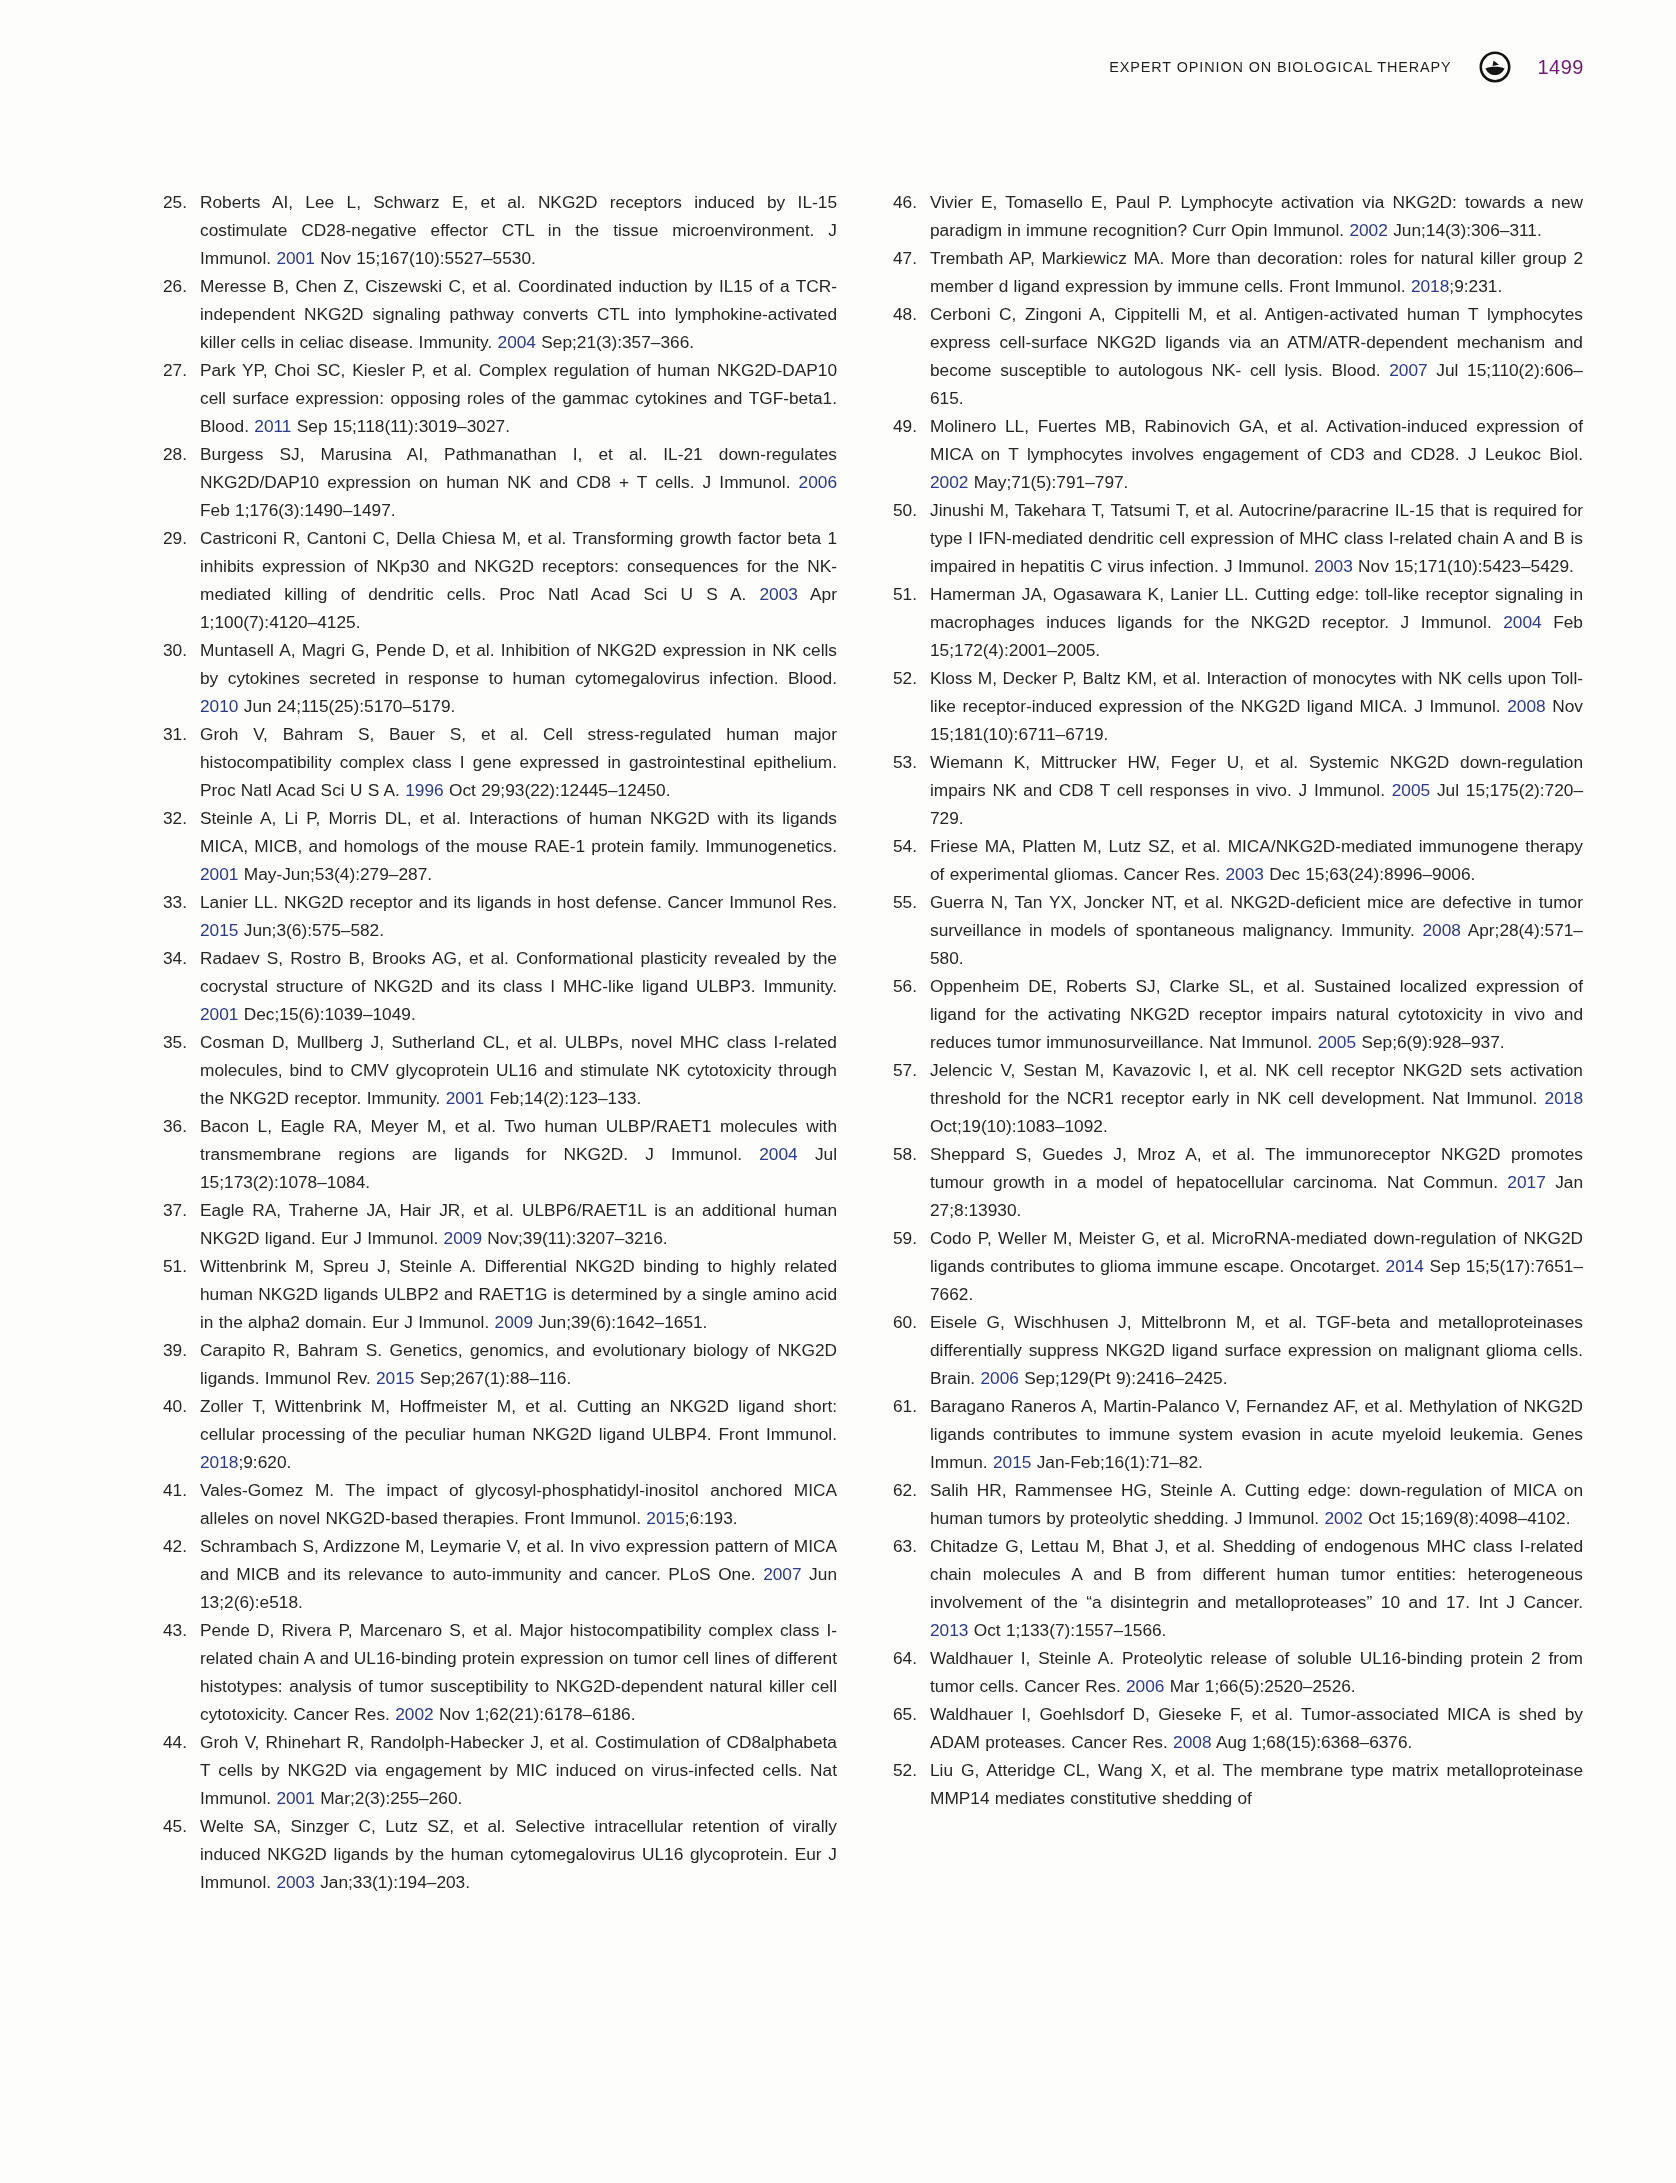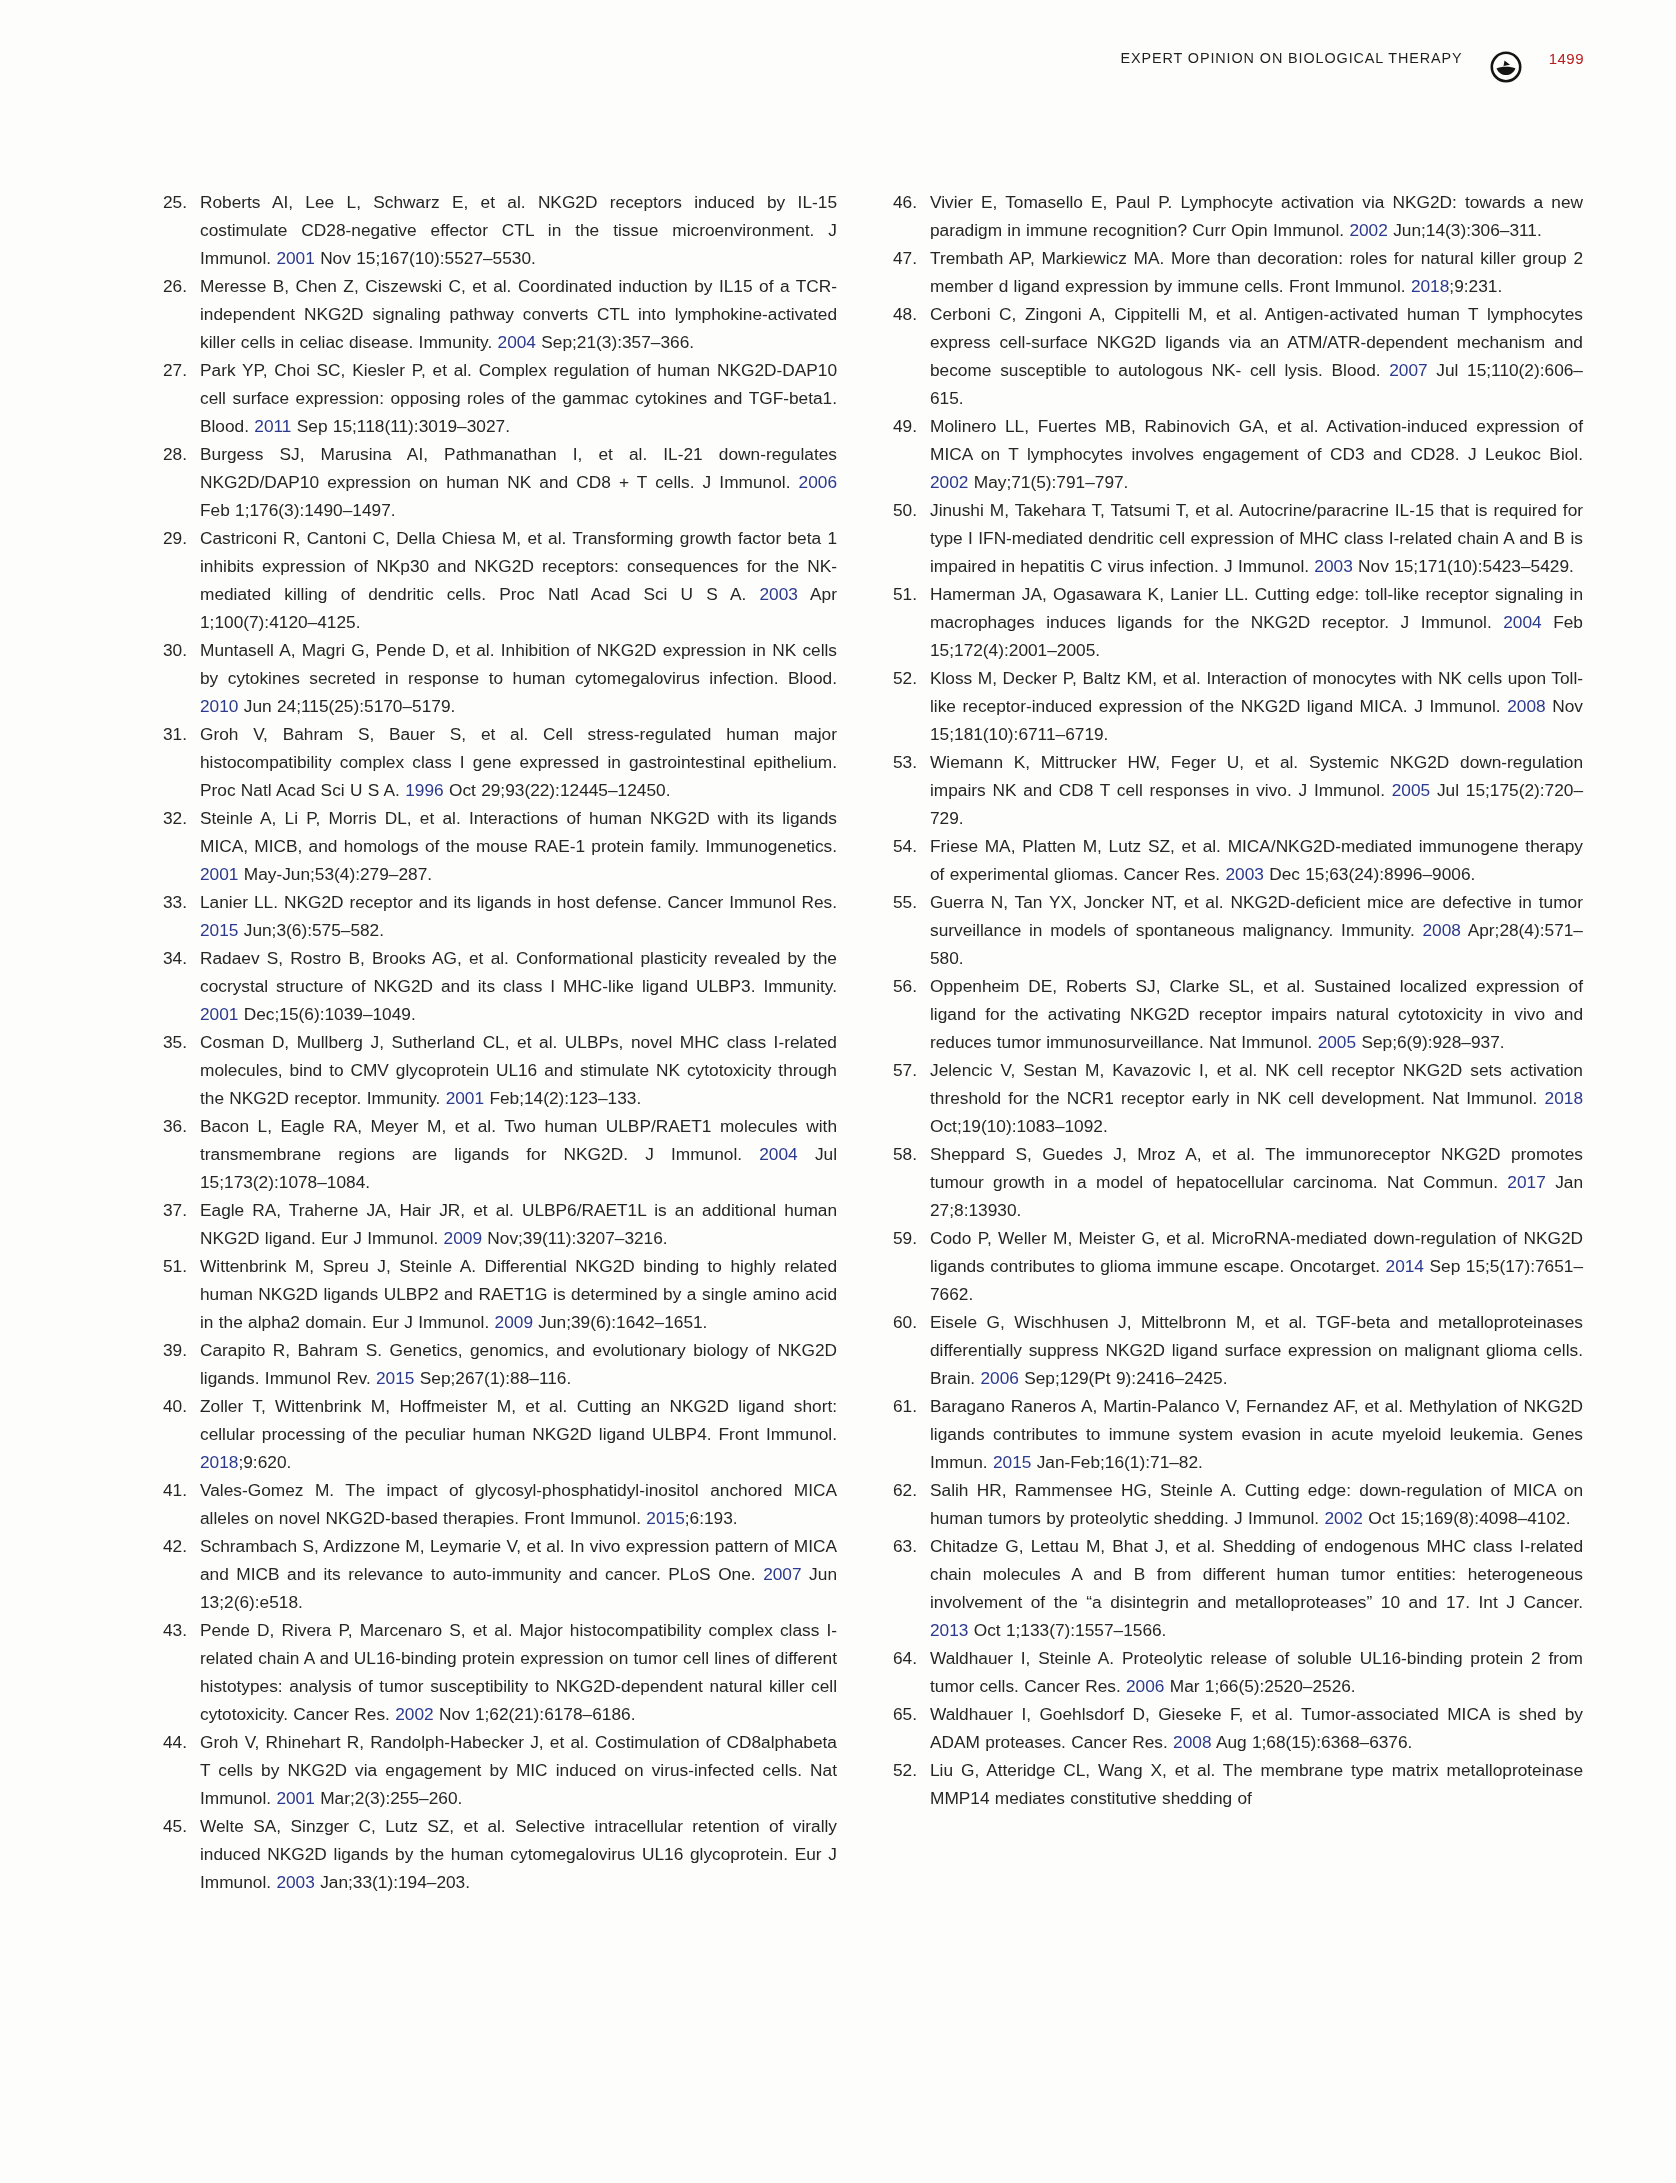--- a/index.html
+++ b/index.html
@@ -6,29 +6,29 @@
   .page{
     position:relative;
     width:1676px;height:2183px;
     background:#fdfdfc;
     font-family:"Liberation Sans","DejaVu Sans",sans-serif;
     color:#262626;
     overflow:hidden;
   }
   .page-header{
     position:absolute;top:50px;right:92px;
-    display:flex;gap:26px;
+    display:flex;align-items:center;gap:26px;
     white-space:nowrap;
   }
   .journal-name{
     font-size:14.4px;letter-spacing:0.9px;color:#1f1f1f;
     font-weight:400;
   }
   .logo{display:inline-flex;align-items:center;}
-  .page-number{font-size:15px;color:#b91c1c;letter-spacing:0.5px;}
+  .page-number{font-size:20px;color:#701a75;letter-spacing:0.5px;}
   .columns{
     position:absolute;top:188px;left:163px;right:92px;
     display:flex;gap:56px;
   }
   .col{flex:1 1 0;}
   .col-left{max-width:674px;}
   .col-right{max-width:690px;}
   .ref{
     position:relative;
     padding-left:37px;

